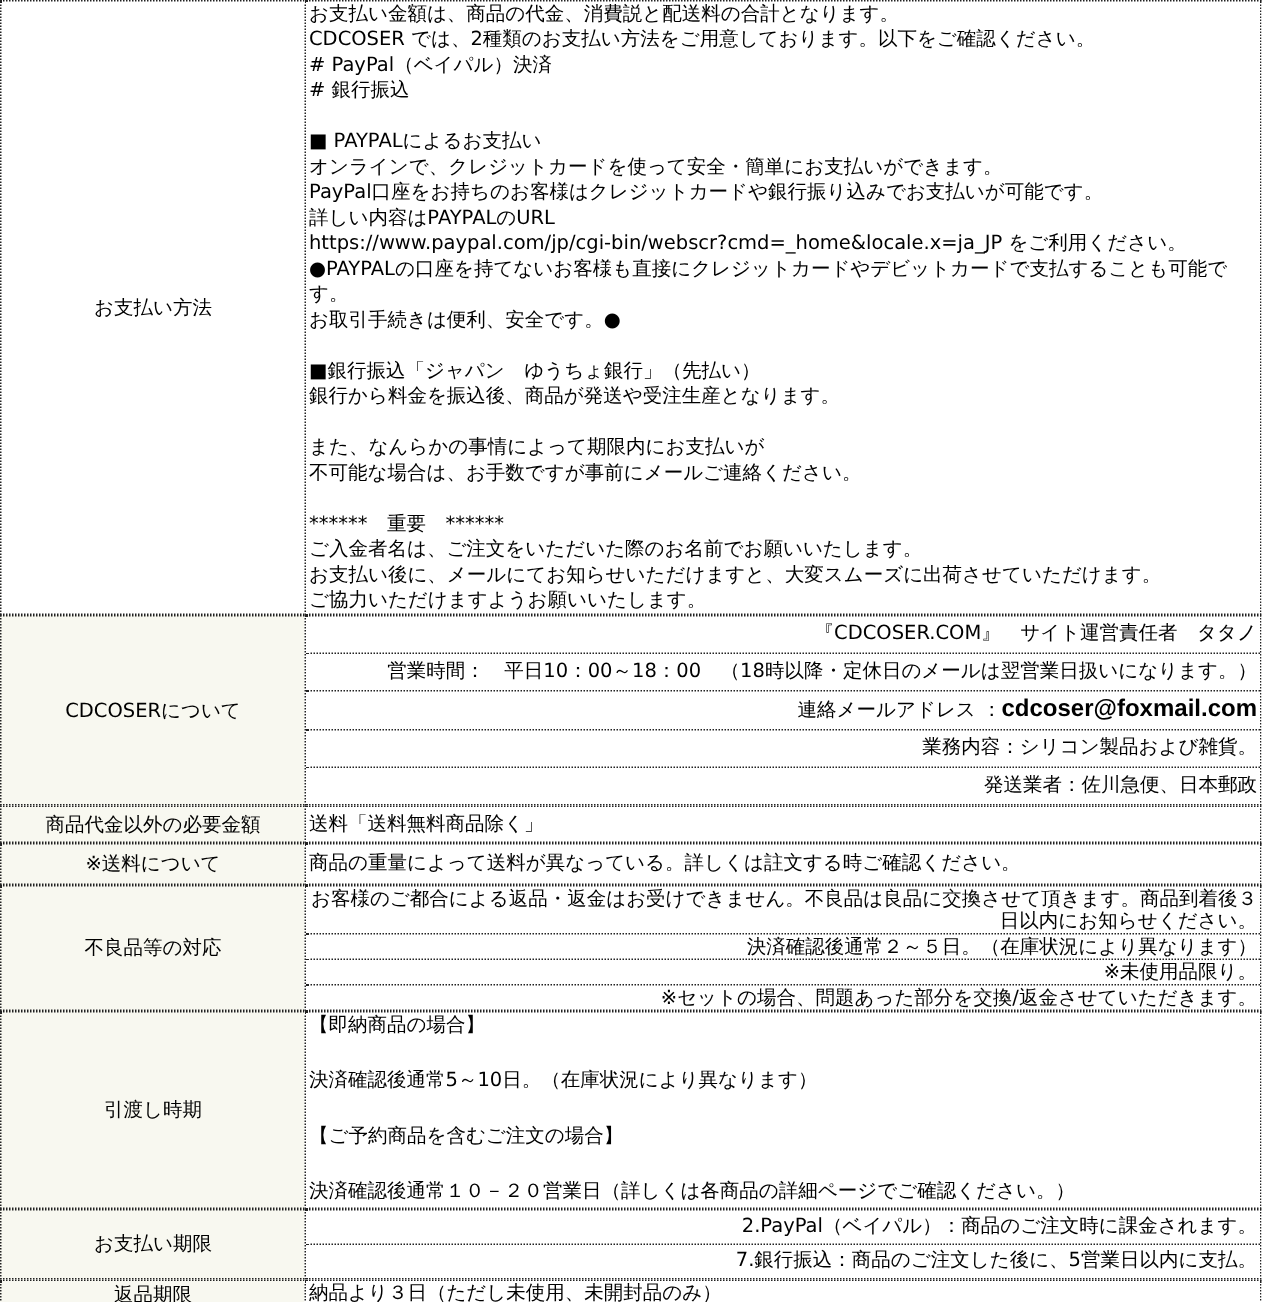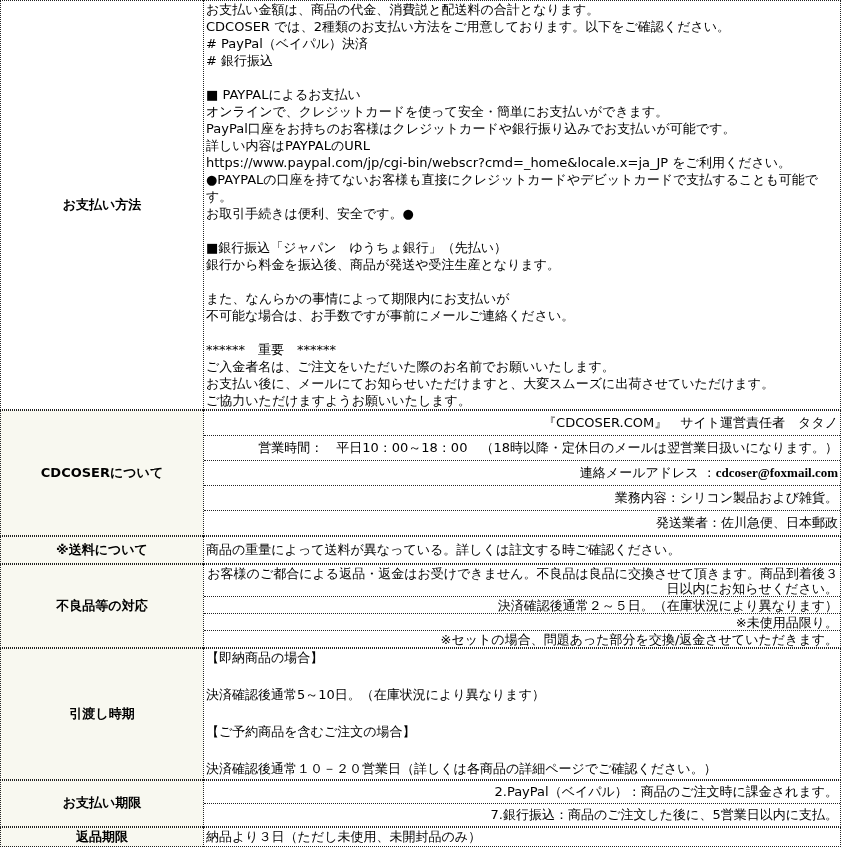--- a/index.html
+++ b/index.html
@@ -14,21 +14,21 @@
     width: 841px;
     table-layout: fixed;
     border-collapse: separate;
     border-spacing: 0;
   }
   .col-label { width: 203px; }
   .col-content { width: 638px; }
 
   th.row-label {
     background: #F8F8F0;
-    font-weight: bold;
+    font-weight: normal;
     font-size: 13px;
     text-align: center;
     vertical-align: middle;
     border: 1px dotted #222222;
     border-right: none;
     padding: 0 20px;
   }
   tr.r0 th.row-label { background: #ffffff; }
 
   td.row-content {
@@ -56,22 +56,22 @@
     padding: 4px 2px;
     line-height: 16px;
   }
   .sub:last-child { border-bottom: none; }
 
   tr.r4 .sub { padding: 1px 2px 0 2px; line-height: 15px; }
   tr.r6 .sub { padding: 3px 2px; }
 
   .email {
     font-weight: bold;
-    font-family: Liberation Serif, serif;
-    font-size: 13px;
+    font-family: Liberation Sans, sans-serif;
+    font-size: 16px;
   }
 
   tr.r0 { height: 397px; }
   tr.r1 { height: 126px; }
   tr.r2 { height: 25px; }
   tr.r3 { height: 28px; }
   tr.r4 { height: 80px; }
   tr.r5 { height: 129px; }
   tr.r6 { height: 45px; }
   tr.r7 { height: 20px; }
@@ -119,20 +119,26 @@
     <th class="row-label">CDCOSERについて</th>
     <td class="row-content subcell">
       <div class="sub">『CDCOSER.COM』　サイト運営責任者　タタノ</div>
       <div class="sub">営業時間：　平日10：00～18：00　（18時以降・定休日のメールは翌営業日扱いになります。）</div>
       <div class="sub"><span>連絡メールアドレス ：</span><span class="email">cdcoser@foxmail.com</span></div>
       <div class="sub">業務内容：シリコン製品および雑貨。</div>
       <div class="sub">発送業者：佐川急便、日本郵政</div>
     </td>
   </tr>
 
+  <tr class="r2">
+    <th class="row-label">商品代金以外の必要金額</th>
+    <td class="row-content">
+      <div>送料「送料無料商品除く」</div>
+    </td>
+  </tr>
 
   <tr class="r3">
     <th class="row-label">※送料について</th>
     <td class="row-content">
       <div>商品の重量によって送料が異なっている。詳しくは註文する時ご確認ください。</div>
     </td>
   </tr>
 
   <tr class="r4">
     <th class="row-label">不良品等の対応</th>

